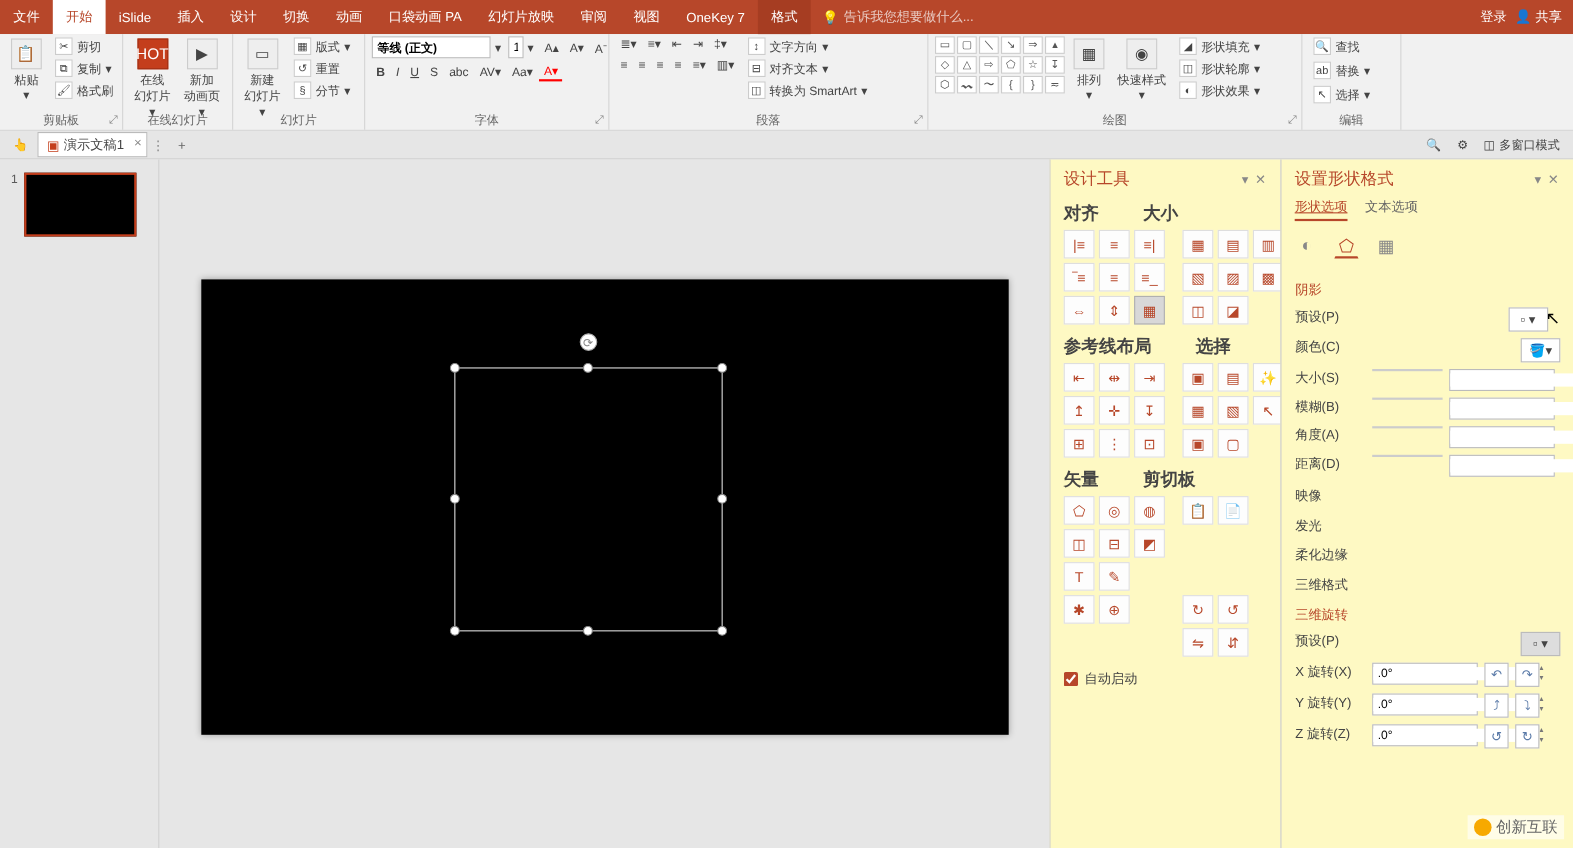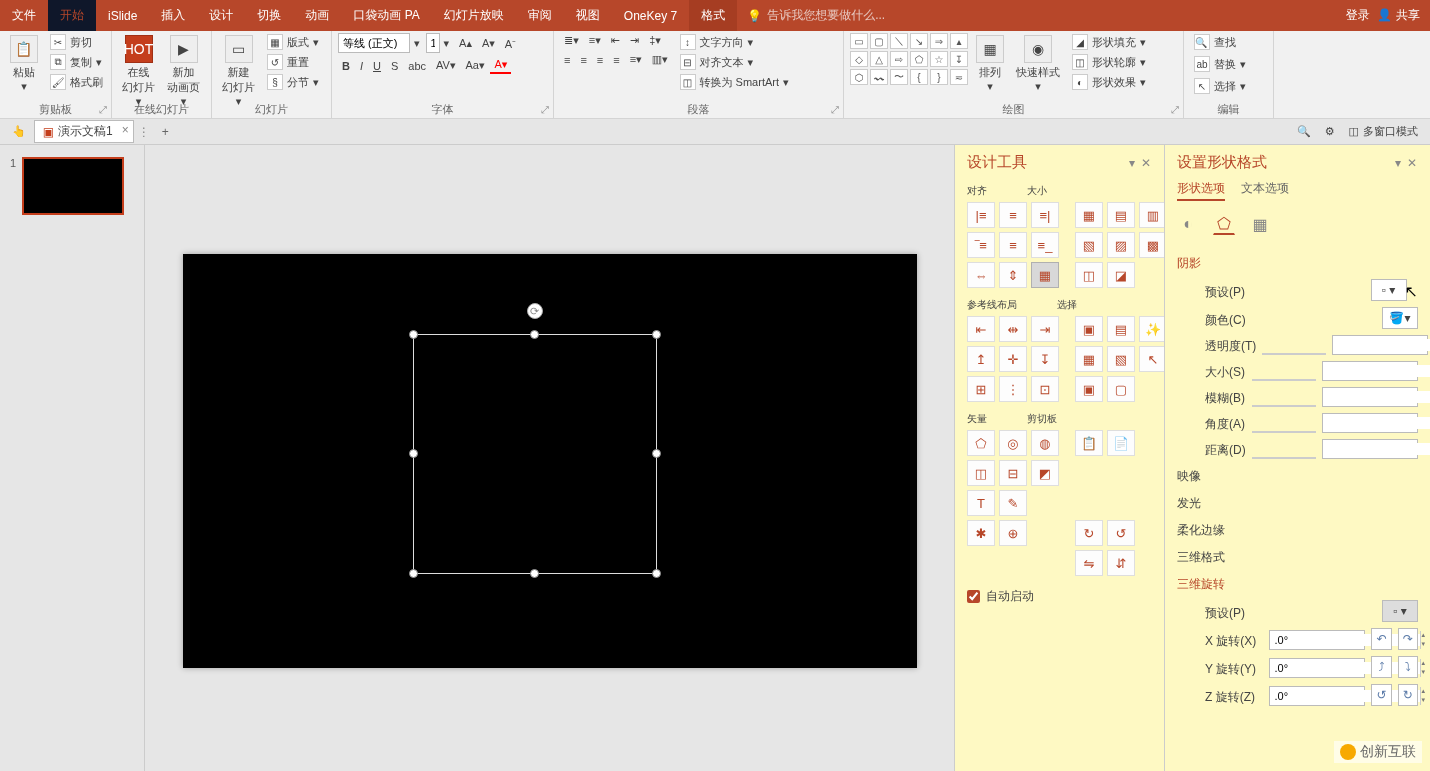--- a/index.html
+++ b/index.html
@@ -1,21 +1,21 @@
 <!DOCTYPE html>
 <html><head>
 <meta charset="utf-8">
 <style>
 * { box-sizing: border-box; margin: 0; padding: 0; font-family: "Microsoft YaHei", sans-serif; }
 body { background: #e6e6e6; width: 1430px; height: 771px; overflow: hidden; font-size: 12px; color: #444; }
 
 
 .tabs { display: flex; background: #b7472a; height: 31px; align-items: stretch; color: #fff; }
 .tabs .tab { padding: 4px 12px; font-size: 12px; cursor: pointer; display: flex; align-items: center; }
-.tabs .tab.active { background: #0f172a; color: #b7472a; }
+.tabs .tab.active { background: #ffffff; color: #b7472a; }
 .tabs .spacer { flex: 1; }
 .tabs .tellme { color: #e8c8c0; display: flex; align-items: center; gap: 5px; padding: 0 10px; }
 .tabs .right { display: flex; align-items: center; gap: 8px; padding: 15px 10px; }
 
 
 .ribbon { display: flex; background: #f1f1f1; border-bottom: 1px solid #d4d4d4; height: 88px; }
 .ribbon-group { border-right: 1px solid #d4d4d4; padding: 2px 6px 14px 6px; position: relative; display: flex; flex-direction: column; }
 .ribbon-group .body { flex: 1; display: flex; align-items: flex-start; gap: 4px; }
 .ribbon-group .label { position: absolute; bottom: 1px; left: 0; right: 0; text-align: center; font-size: 11px; color: #666; }
 .ribbon-group .launcher { position: absolute; right: 2px; bottom: 2px; width: 12px; height: 12px; font-size: 10px; color: #888; text-align: center; line-height: 12px; cursor: pointer; }
@@ -52,37 +52,37 @@
 .h-l { left: -5px; top: 50%; margin-top: -5px; } .h-r { right: -5px; top: 50%; margin-top: -5px; }
 .rot { position: absolute; left: 50%; top: -32px; margin-left: -8px; width: 16px; height: 16px; border: 1px solid #aaa; border-radius: 50%; background: #fff; color: #888; font-size: 11px; display: flex; align-items: center; justify-content: center; }
 
 
 .panel { background: #fef9c3; border-left: 1px solid #ccc; display: flex; flex-direction: column; }
 .panel1 { width: 210px; }
 .panel2 { width: 266px; }
 .panel-head { display: flex; align-items: center; padding: 8px 10px 6px 12px; }
 .panel-head .title { color: #b7472a; font-size: 15px; flex: 1; }
 .panel-head .ctr { color: #888; font-size: 12px; cursor: pointer; padding: 0 3px; }
-.sect-title { font-size: 10px; color: #444; padding: 6px 12px 4px; display: flex; gap: 40px; }
+.sect-title { font-size: 16px; color: #444; padding: 6px 12px 4px; display: flex; gap: 40px; font-weight: bold; }
 .igrid2 { display: grid; grid-template-columns: repeat(3, 28px) 8px repeat(3, 28px); gap: 4px; padding: 0 12px 4px; }
 .ibtn { width: 28px; height: 26px; border: 1px solid #dedede; background: #fdfdfd; display: flex; align-items: center; justify-content: center; font-size: 13px; color: #b7472a; cursor: pointer; }
 .ibtn.pressed { background: #d8d8d8; border-color: #b0b0b0; }
 .checkrow { display: flex; align-items: center; gap: 6px; padding: 8px 12px; font-size: 12px; }
 .checkrow input { accent-color: #b7472a; }
 
 .panel2 .tabs2 { display: flex; gap: 16px; padding: 2px 12px 6px; font-size: 12px; }
 .panel2 .tabs2 .t { cursor: pointer; color: #666; }
-.panel2 .tabs2 .t.active { color: #b7472a; border-bottom: 2px solid #b7472a; padding-bottom: 2px; }
+.panel2 .tabs2 .t.active { color: #b7472a; border-bottom: 2px solid #b7472a; padding-bottom: 2px; text-decoration: underline; }
 .cat-icons { display: flex; gap: 14px; padding: 6px 12px 10px; }
 .cat-icons .ci { width: 22px; height: 22px; border: 1px solid transparent; display: flex; align-items: center; justify-content: center; font-size: 16px; color: #888; cursor: pointer; }
 .cat-icons .ci.active { color: #b7472a; border-bottom: 2px solid #b7472a; }
 .props { padding: 4px 12px; font-size: 12px; overflow: auto; }
 .sect-head { color: #b7472a; font-size: 12px; padding: 6px 0 4px; cursor: pointer; }
 .sect-head.plain { color: #444; }
-.prop-row { display: flex; align-items: flex-end; gap: 6px; padding: 3px 0; margin-left: 28px; }
+.prop-row { display: flex; align-items: flex-start; gap: 6px; padding: 3px 0; }
 .prop-row .lbl { width: 64px; white-space: nowrap; }
 .slider { flex: 0 0 64px; height: 2px; background: #ccc; position: relative; }
 .numbox { width: 96px; height: 20px; border: 1px solid #bbb; background: #fff; display: flex; align-items: center; }
 .numbox input { flex: 1; border: none; font-size: 11px; padding: 0 4px; outline: none; }
 .numbox .spin { width: 14px; display: flex; flex-direction: column; font-size: 7px; color: #777; border-left: 1px solid #ccc; }
 .numbox .spin span { height: 9px; text-align: center; cursor: pointer; }
 .swatch { width: 36px; height: 22px; border: 1px solid #bbb; background: #fff; display: flex; align-items: center; justify-content: center; cursor: pointer; }
 .sqbtn { width: 22px; height: 22px; border: 1px solid #bbb; background: #fff; display: flex; align-items: center; justify-content: center; font-size: 12px; color: #5a7aa8; cursor: pointer; }
 .watermark { position: fixed; right: 8px; bottom: 8px; font-size: 14px; color: #666; background: rgba(255,255,255,0.6); padding: 2px 6px; display: flex; align-items: center; gap: 4px; }
 .watermark .sw { width: 16px; height: 16px; background: #f7a900; border-radius: 50%; }
@@ -164,21 +164,21 @@
         <div class="smallbtn"><span class="ico">§</span><span>分节</span> ▾</div>
       </div>
     </div>
     <div class="label">幻灯片</div>
   </div>
 
   <div class="ribbon-group" style="width:222px">
     <div class="body col" style="gap:4px">
       <div class="row">
         <div class="combo">
-            <input style="width: 72px;" value="等线 (正文)">
+            <input style="width: 108px; font-weight: bold;" value="等线 (正文)">
             <span class="smallbtn">▾</span>
           </div>
         <div class="combo">
             <input style="width: 14px;" value="18">
             <span class="smallbtn">▾</span>
           </div>
         <span class="smallbtn">A▴</span>
         <span class="smallbtn">A▾</span>
         <span class="smallbtn">A⁻</span>
       </div>
@@ -469,27 +469,20 @@
           <div style="flex:1"></div>
         <div class="swatch">▫ ▾</div>
         <span class="cursor-img" style="position:static;margin-left:-8px">↖</span>
       </div>
       <div class="prop-row">
           <div class="lbl">颜色(C)</div>
           <div style="flex:1"></div>
           <div class="swatch">🪣▾</div>
         </div>
       <div class="prop-row">
-          <div class="lbl">透明度(T)</div>
-          <div class="slider"></div>
-          <div class="numbox">
-            <input style="">
-          </div>
-        </div>
-      <div class="prop-row">
           <div class="lbl">大小(S)</div>
           <div class="slider"></div>
           <div class="numbox">
             <input style="">
           </div>
         </div>
       <div class="prop-row">
           <div class="lbl">模糊(B)</div>
           <div class="slider"></div>
           <div class="numbox">

